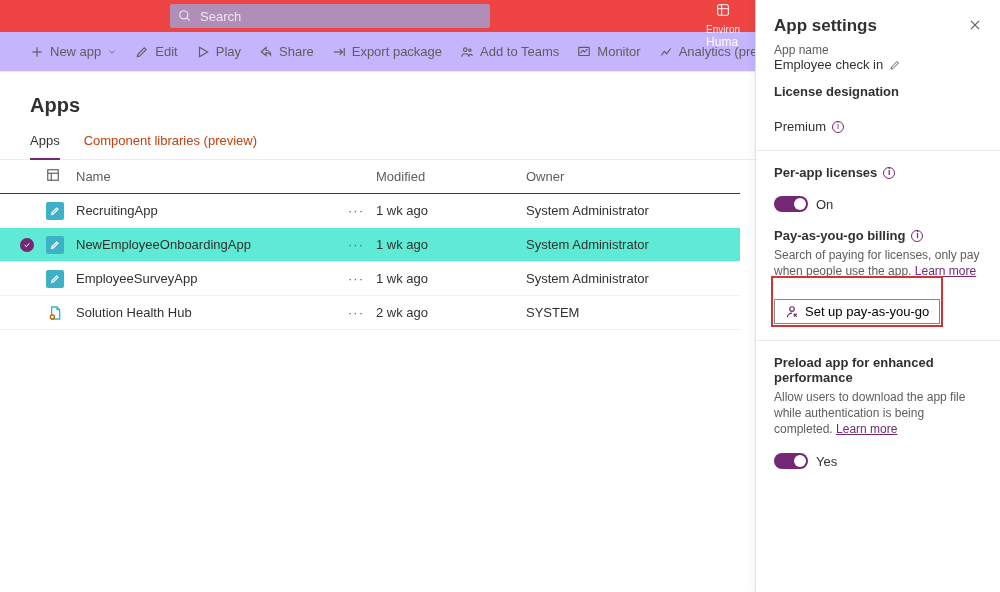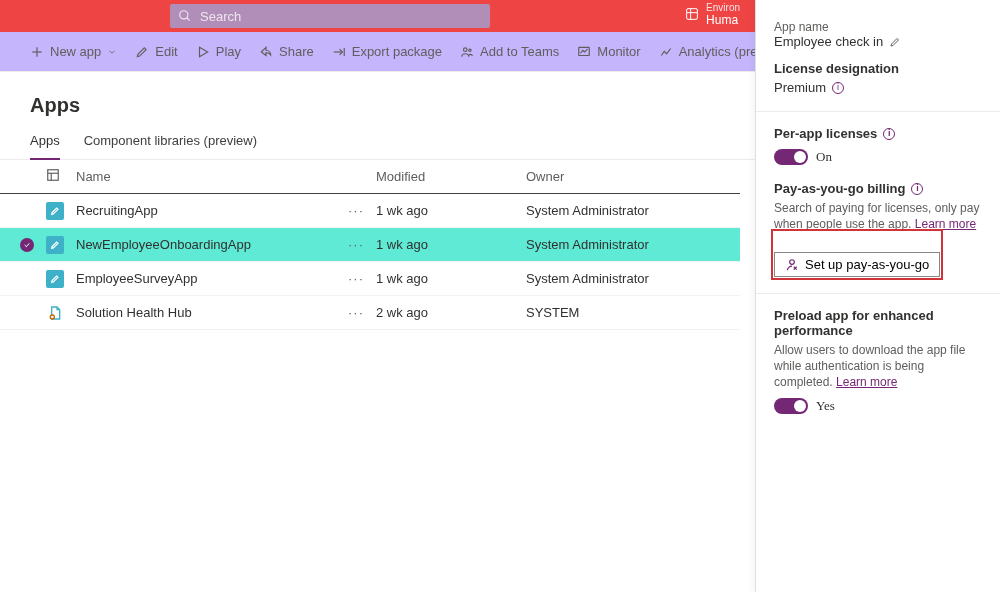--- a/index.html
+++ b/index.html
@@ -40,20 +40,21 @@
   .search-wrap input::placeholder { color: #efe6f0; }
   .env {
     position: absolute;
     right: 260px;
     top: 2px;
     display:flex;
     align-items:center;
     gap:6px;
     font-size: 11px;
     line-height: 12px;
+    flex-direction: column;
   }
   .env .env-text { display:flex; flex-direction:column; }
   .env .env-text span:first-child { opacity:.85; font-size:10px; }
   .env .env-text span:last-child { font-size:12px; }
   .svg-icon { flex-shrink:0; }
 
   
   .cmdbar {
     height: 40px;
     background: #c4b5fd;
@@ -79,21 +80,21 @@
     font-weight: 600;
   }
 
   
   .tabs {
     display:flex; gap: 24px;
     padding: 0 30px;
     border-bottom: 1px solid #edebe9;
     font-size: 13px;
   }
-  .tab { padding: 8px 0 10px; cursor:pointer; color:#404040; }
+  .tab { padding: 8px 0 10px; cursor:pointer; color:#c2410c; }
   .tab.active { color:#323130; border-bottom: 2px solid #742774; margin-bottom:-1px; }
 
   
   .table { width: 740px; }
   .thead, .trow {
     display:grid;
     grid-template-columns: 40px 30px 260px 40px 150px 200px;
     align-items:center;
     height: 34px;
     padding: 0 30px 0 6px;
@@ -133,21 +134,21 @@
     display:flex; justify-content:space-between; align-items:flex-start;
     margin-bottom: 6px;
   }
   .panel-title { font-size:17px; font-weight:600; }
   .close { cursor:pointer; color:#605e5c; padding:2px; }
   .panel .label { font-size:12px; color:#605e5c; margin-top:4px; }
   .panel .value-row { display:flex; align-items:center; gap:6px; font-size:13px; }
   .sec-title { font-weight:600; font-size:13px; margin-top:2px; display:flex; align-items:center; gap:6px; }
   .divider { border:none; border-top:1px solid #edebe9; margin:16px -18px 14px; }
   .toggle {
-    display:flex; align-items:center; gap:8px; margin-top:8px;font-family:Liberation Serif, serif;
+    display:flex; align-items:center; gap:8px; margin-top:16px;
   }
   .toggle-pill {
     width:34px; height:16px; border-radius:10px;
     background:#742774;
     position:relative;
     cursor:pointer;
   }
   .toggle-pill::after {
     content:""; position:absolute; right:2px; top:2px;
     width:12px;height:12px;border-radius:50%;background:#fff;
@@ -349,30 +350,39 @@
           </div>
           <div>Solution Health Hub</div>
           <div class="more">···</div>
           <div>2 wk ago</div>
           <div>SYSTEM</div>
         </div>
       </div>
   </div>
 
   <div class="panel">
+    <div class="panel-head">
+      <div class="panel-title">App settings</div>
+      <div class="close">
+        <svg class="svg-icon" width="14" height="14" viewBox="0 0 24 24" fill="none" stroke="#605e5c" stroke-width="2">
+            <line x1="5" y1="5" x2="19" y2="19"></line>
+            <line x1="19" y1="5" x2="5" y2="19"></line>
+          </svg>
+      </div>
+    </div>
     <div class="label">App name</div>
     <div class="value-row">
       <span>Employee check in</span>
       <svg class="svg-icon" width="12" height="12" viewBox="0 0 24 24" fill="none" stroke="#605e5c" stroke-width="2">
           <path d="M4 20l4-1 11-11-3-3L5 16l-1 4z"></path>
         </svg>
     </div>
 
     <div class="sec-title" style="margin-top:12px">License designation</div>
-    <div class="value-row" style="margin-top:4px">
+    <div class="value-row" style="margin-top:20px">
       <span>Premium</span>
       <span class="info-icon">i</span>
     </div>
 
     <hr class="divider">
 
     <div class="sec-title">
       <span>Per-app licenses</span>
       <span class="info-icon">i</span>
     </div>

